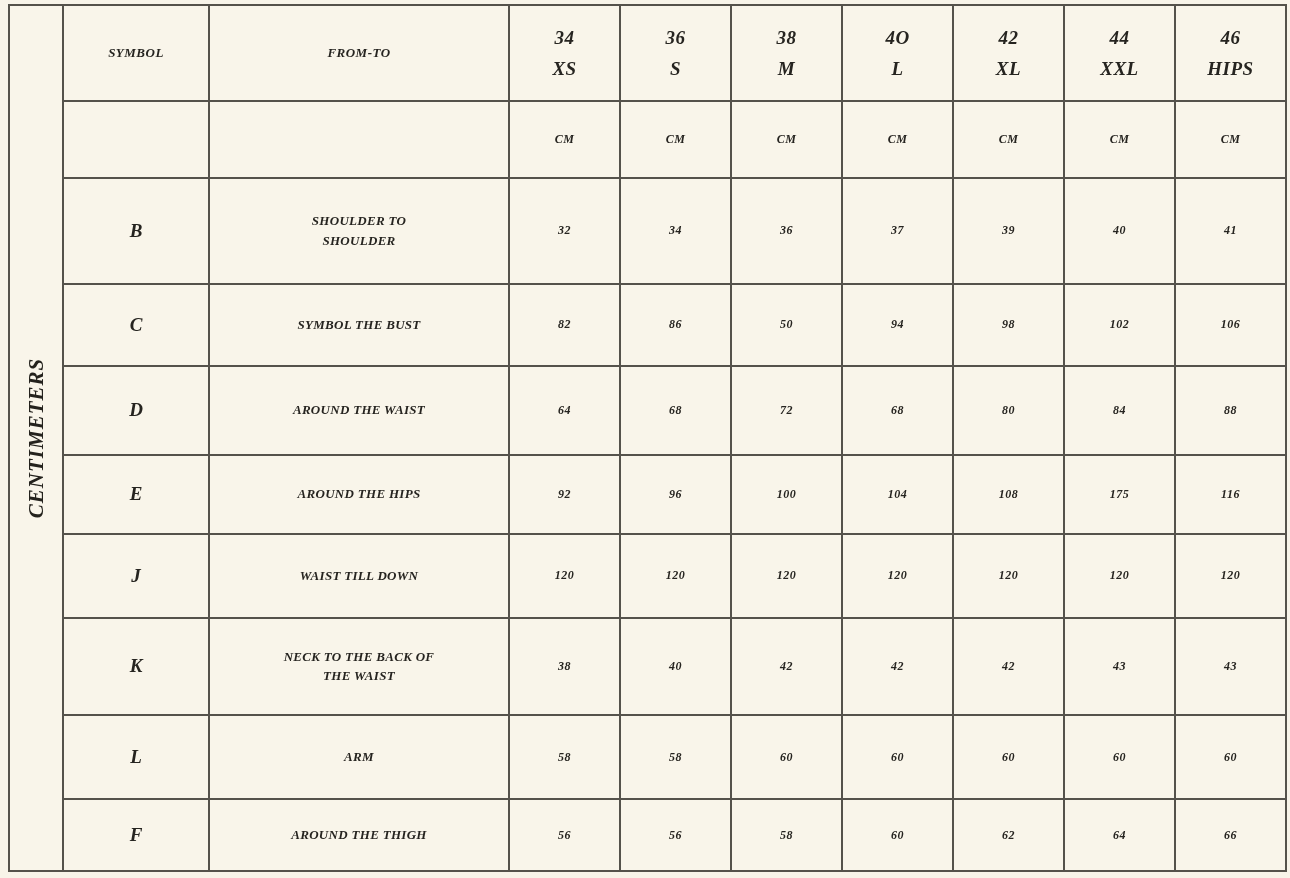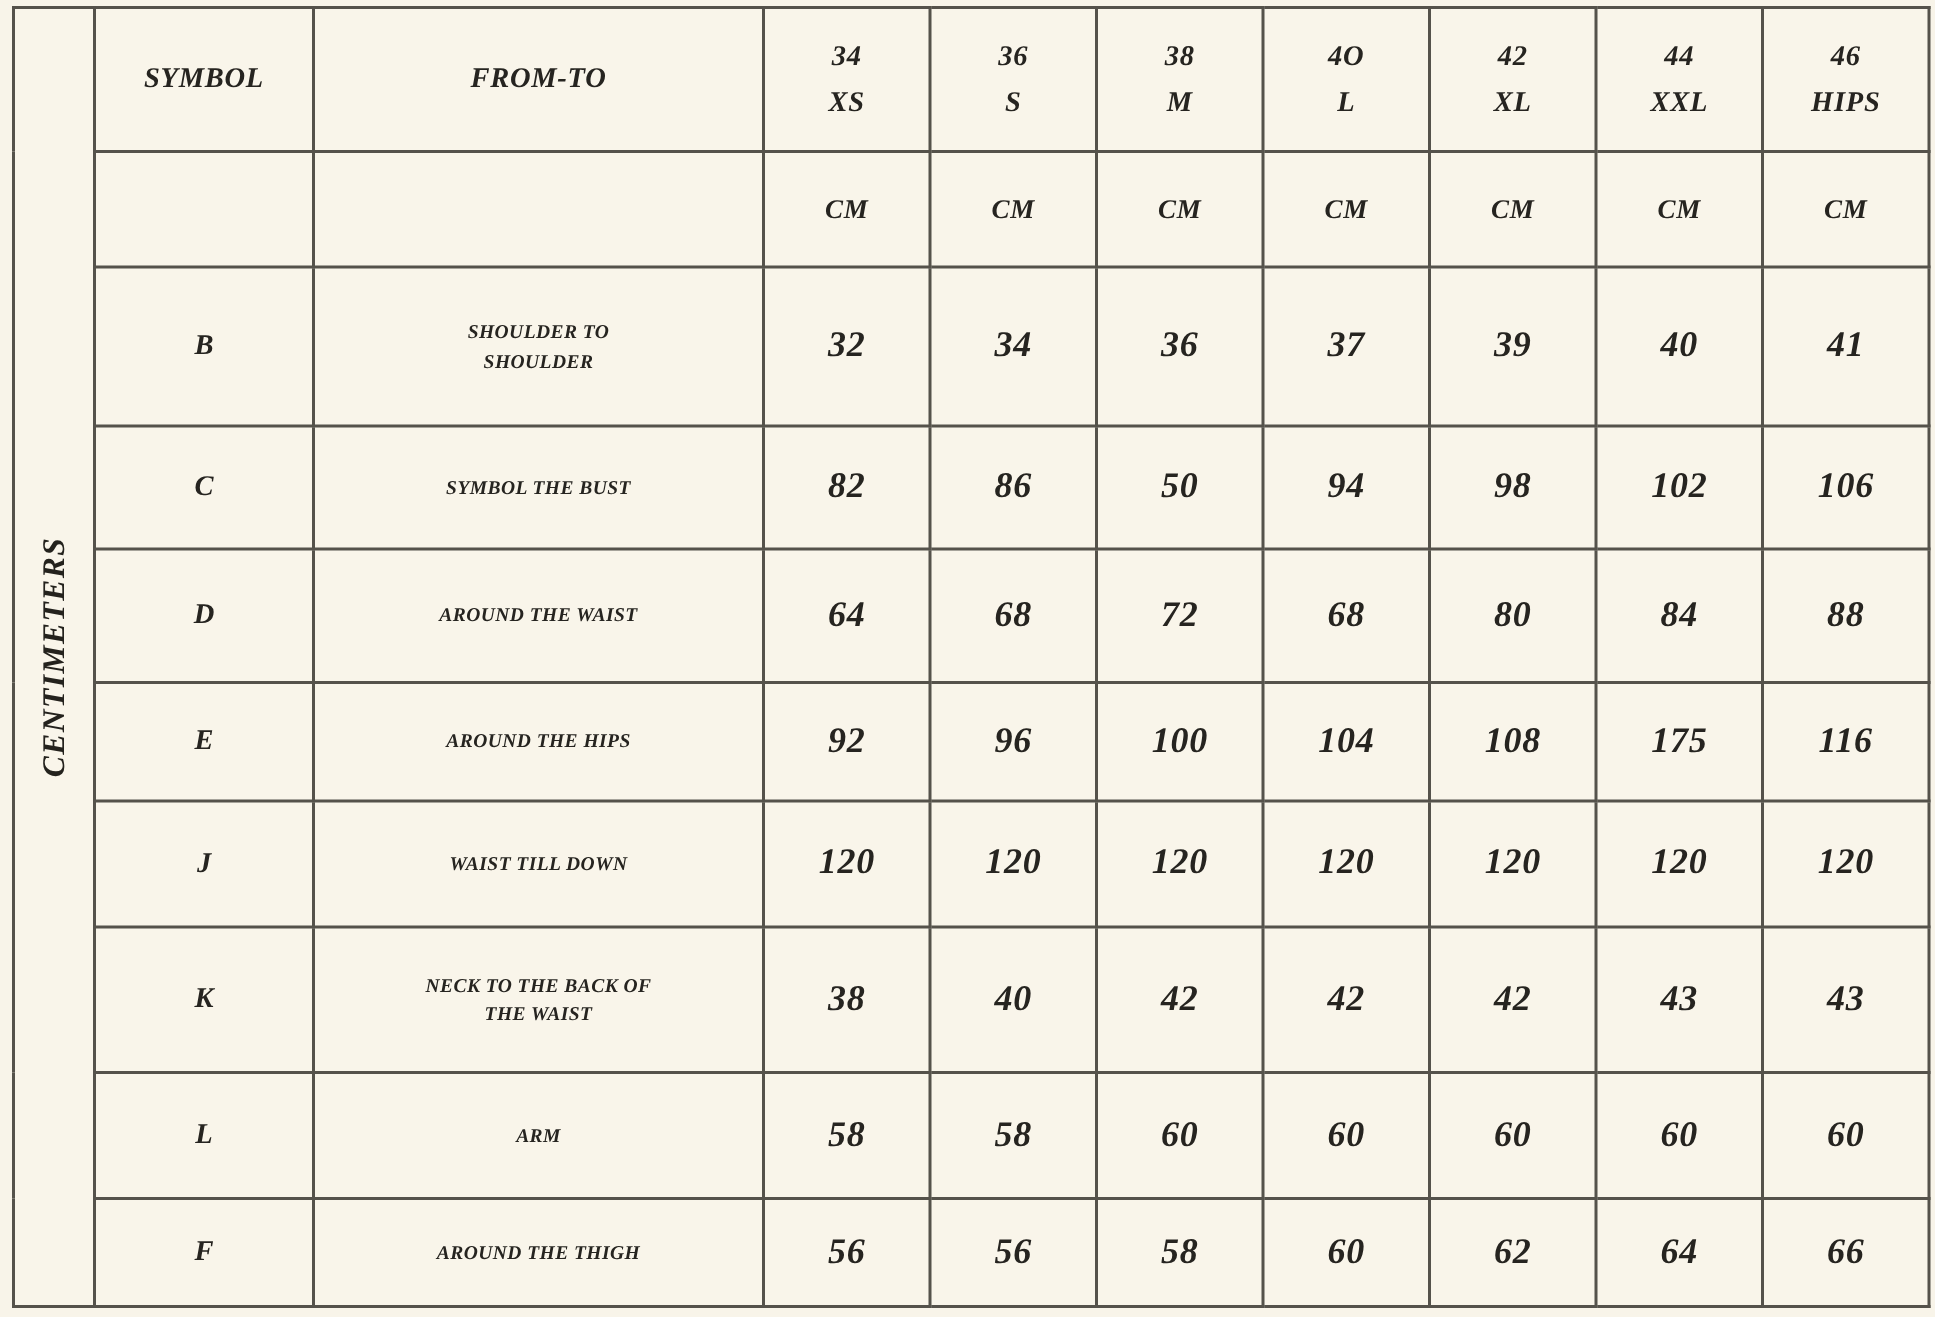--- a/index.html
+++ b/index.html
@@ -65,38 +65,38 @@
   th.size-head {
     font-size: 19px;
     line-height: 1.65;
     letter-spacing: 0.5px;
   }
   th.size-head .size-num,
   th.size-head .size-code {
     display: block;
   }
   th.col-head {
-    font-size: 19px;
+    font-size: 13px;
     letter-spacing: 0.5px;
   }
   td.cm-cell {
-    font-size: 18px;
+    font-size: 12px;
     letter-spacing: 0.5px;
   }
   td.symbol-cell {
     font-size: 19px;
   }
   td.measure-cell {
     font-size: 13px;
     letter-spacing: 0.3px;
     white-space: pre-line;
     line-height: 1.5;
   }
   td.value-cell {
-    font-size: 24px;
+    font-size: 12px;
     letter-spacing: 0.5px;
   }
 </style>
 </head>
 <body>
 
 <div class="page">
   <table class="size-chart">
     <colgroup>
       <col class="c-side">

